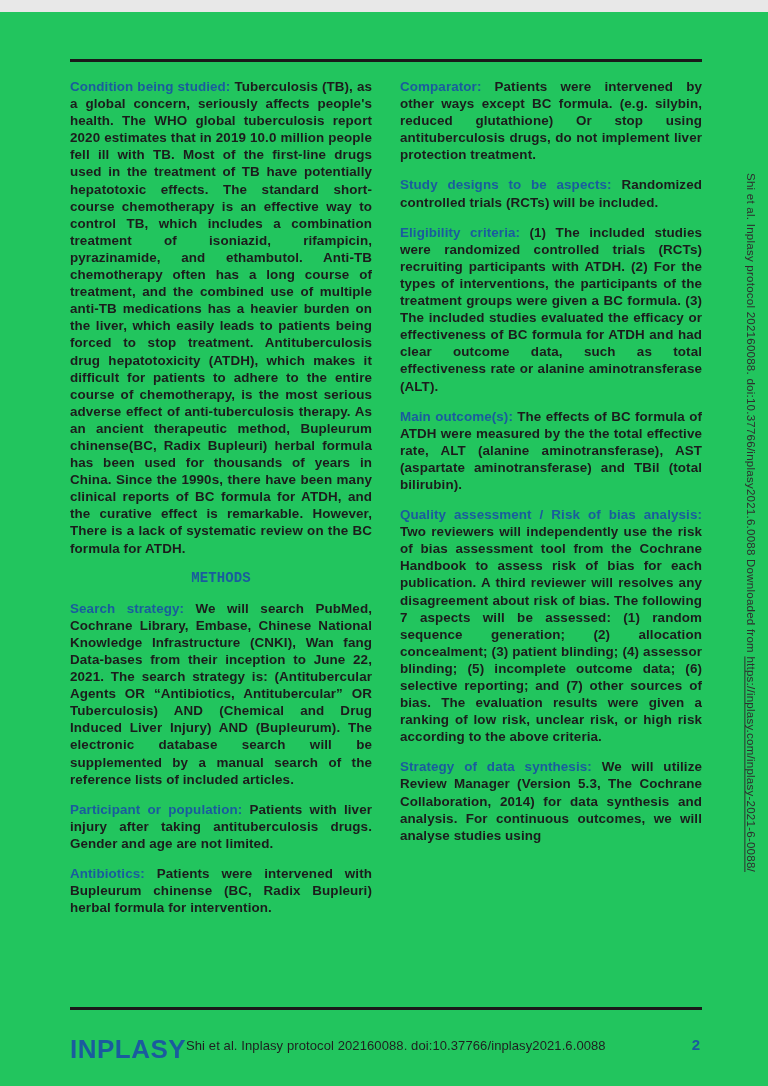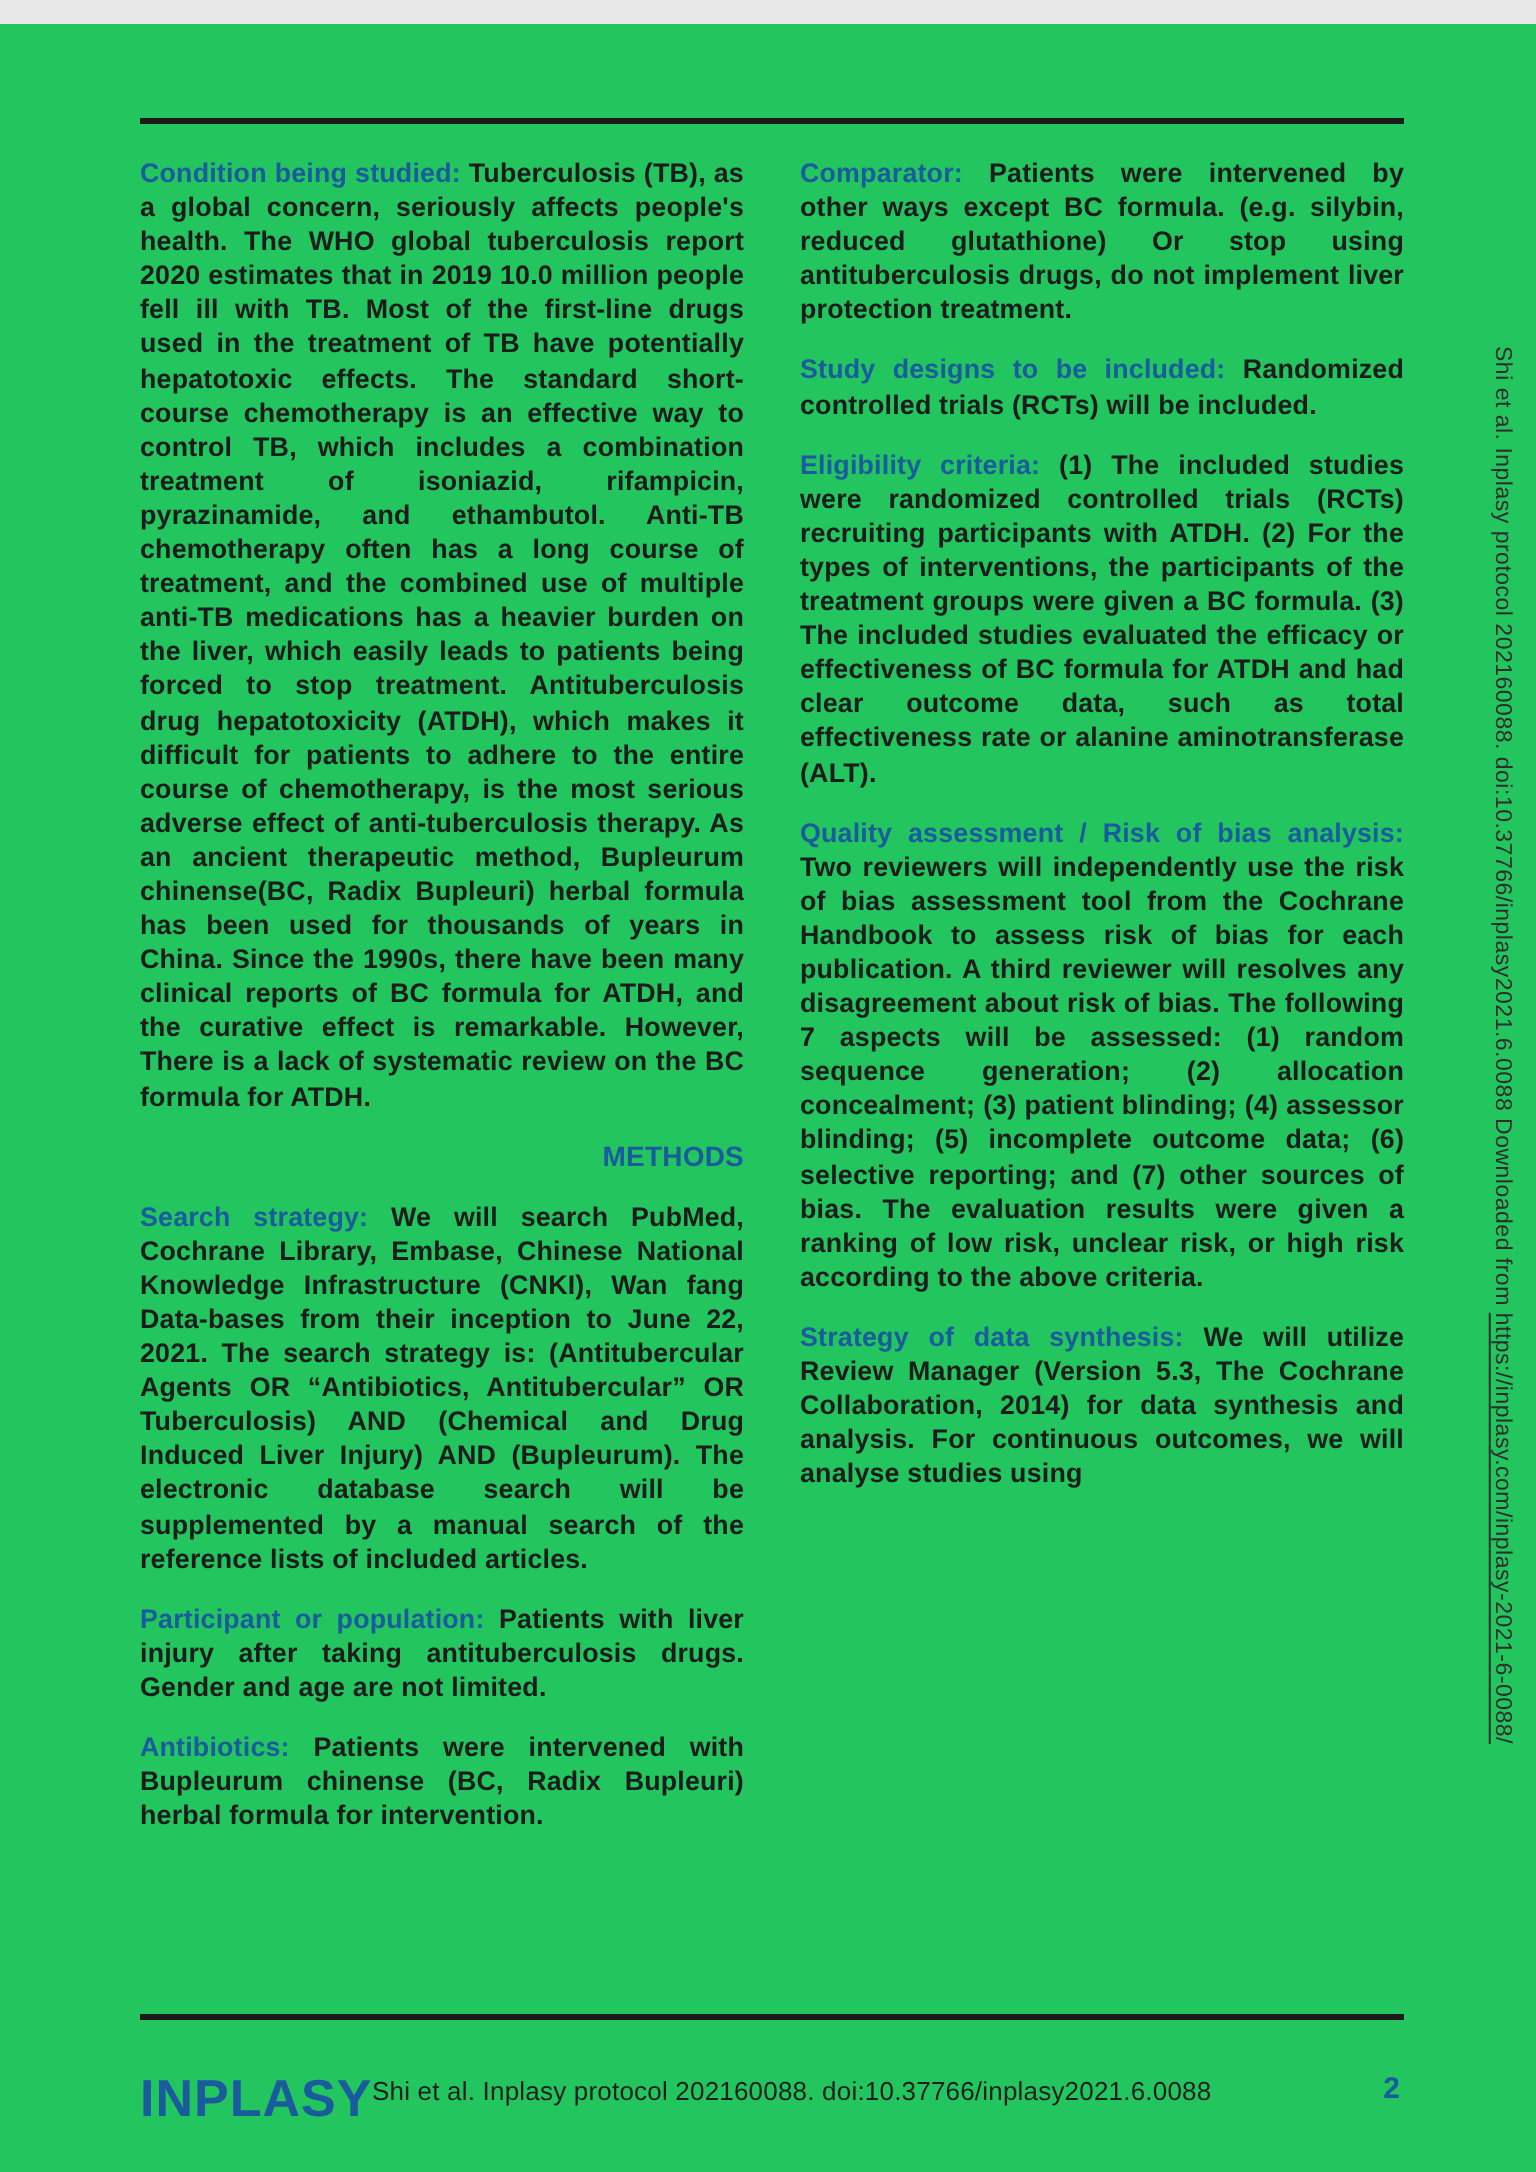--- a/index.html
+++ b/index.html
@@ -38,21 +38,22 @@
     color: #1c1c1c;
     text-align: justify;
     letter-spacing: 0.1px;
   }
   .para { margin: 0 0 13px 0; }
   .label { color: #1a5b9e; }
   .heading {
     font-size: 14px;
     color: #1a5b9e;
     margin: 8px 0 13px 0;
-    text-align: right;
+    text-align: center;
+    font-family: Liberation Mono, monospace;
   }
   .side-citation {
     position: absolute;
     top: 161px;
     right: 11px;
     writing-mode: vertical-rl;
     text-orientation: mixed;
     font-size: 11.5px;
     letter-spacing: 0.25px;
     color: #2e2e2e;
@@ -109,27 +110,29 @@
 <span>Patients with liver injury after taking antituberculosis drugs. Gender and age are not limited.</span></p>
 
       <p class="para"><span class="label">Antibiotics:</span>
 <span>Patients were intervened with Bupleurum chinense (BC, Radix Bupleuri) herbal formula for intervention.</span></p>
     </div>
 
     <div class="col">
       <p class="para"><span class="label">Comparator:</span>
 <span>Patients were intervened by other ways except BC formula. (e.g. silybin, reduced glutathione) Or stop using antituberculosis drugs, do not implement liver protection treatment.</span></p>
 
-      <p class="para"><span class="label">Study designs to be included:</span>
+      <p class="para"><span class="label">Study designs to be aspects:</span>
 <span>Randomized controlled trials (RCTs) will be included.</span></p>
 
       <p class="para"><span class="label">Eligibility criteria:</span>
 <span>(1) The included studies were randomized controlled trials (RCTs) recruiting participants with ATDH. (2) For the types of interventions, the participants of the treatment groups were given a BC formula. (3) The included studies evaluated the efficacy or effectiveness of BC formula for ATDH and had clear outcome data, such as total effectiveness rate or alanine aminotransferase (ALT).</span></p>
 
 
+      <p class="para"><span class="label">Main outcome(s):</span>
+<span>The effects of BC formula of ATDH were measured by the the total effective rate, ALT (alanine aminotransferase), AST (aspartate aminotransferase) and TBil (total bilirubin).</span></p>
 
       <p class="para"><span class="label">Quality assessment / Risk of bias analysis:</span>
 <span>Two reviewers will independently use the risk of bias assessment tool from the Cochrane Handbook to assess risk of bias for each publication. A third reviewer will resolves any disagreement about risk of bias. The following 7 aspects will be assessed: (1) random sequence generation; (2) allocation concealment; (3) patient blinding; (4) assessor blinding; (5) incomplete outcome data; (6) selective reporting; and (7) other sources of bias. The evaluation results were given a ranking of low risk, unclear risk, or high risk according to the above criteria.</span></p>
 
       <p class="para"><span class="label">Strategy of data synthesis:</span>
 <span>We will utilize Review Manager (Version 5.3, The Cochrane Collaboration, 2014) for data synthesis and analysis. For continuous outcomes, we will analyse studies using</span></p>
     </div>
 
   </div>
 

